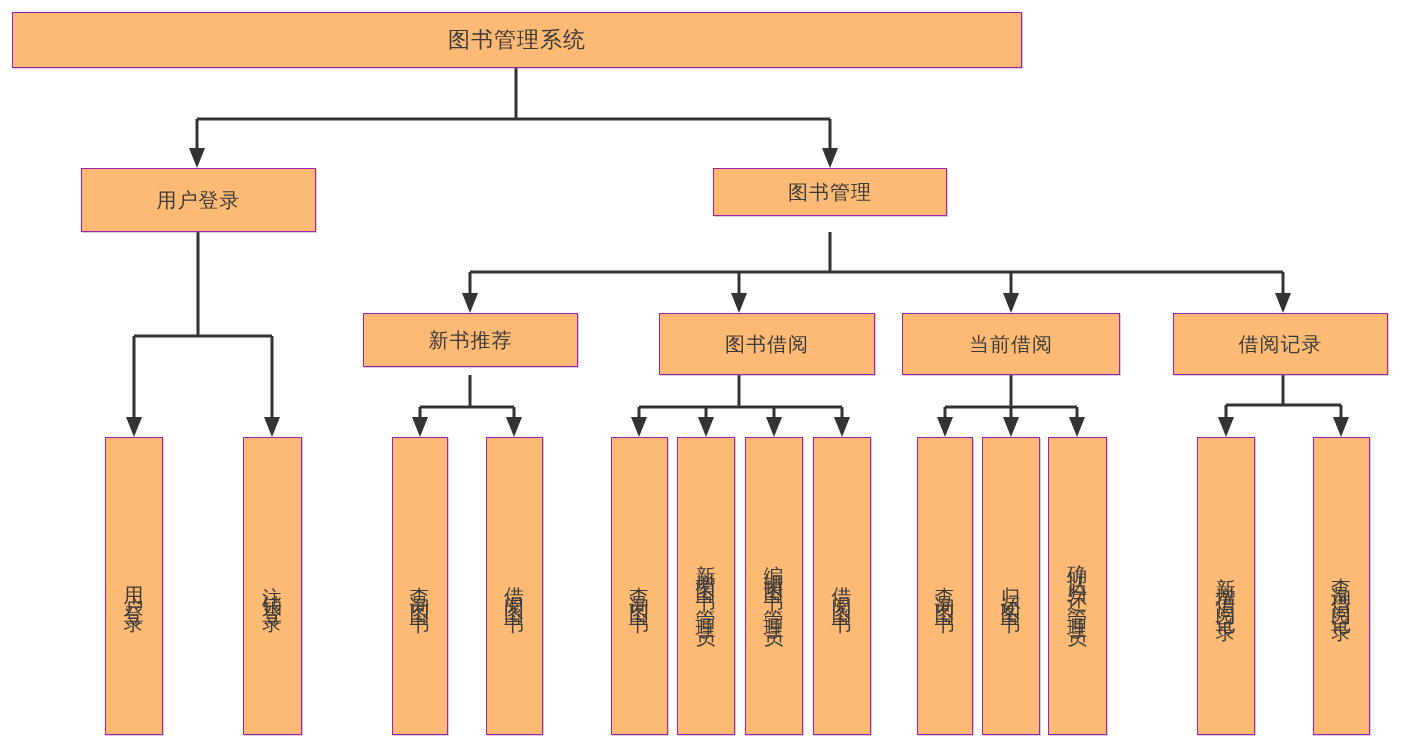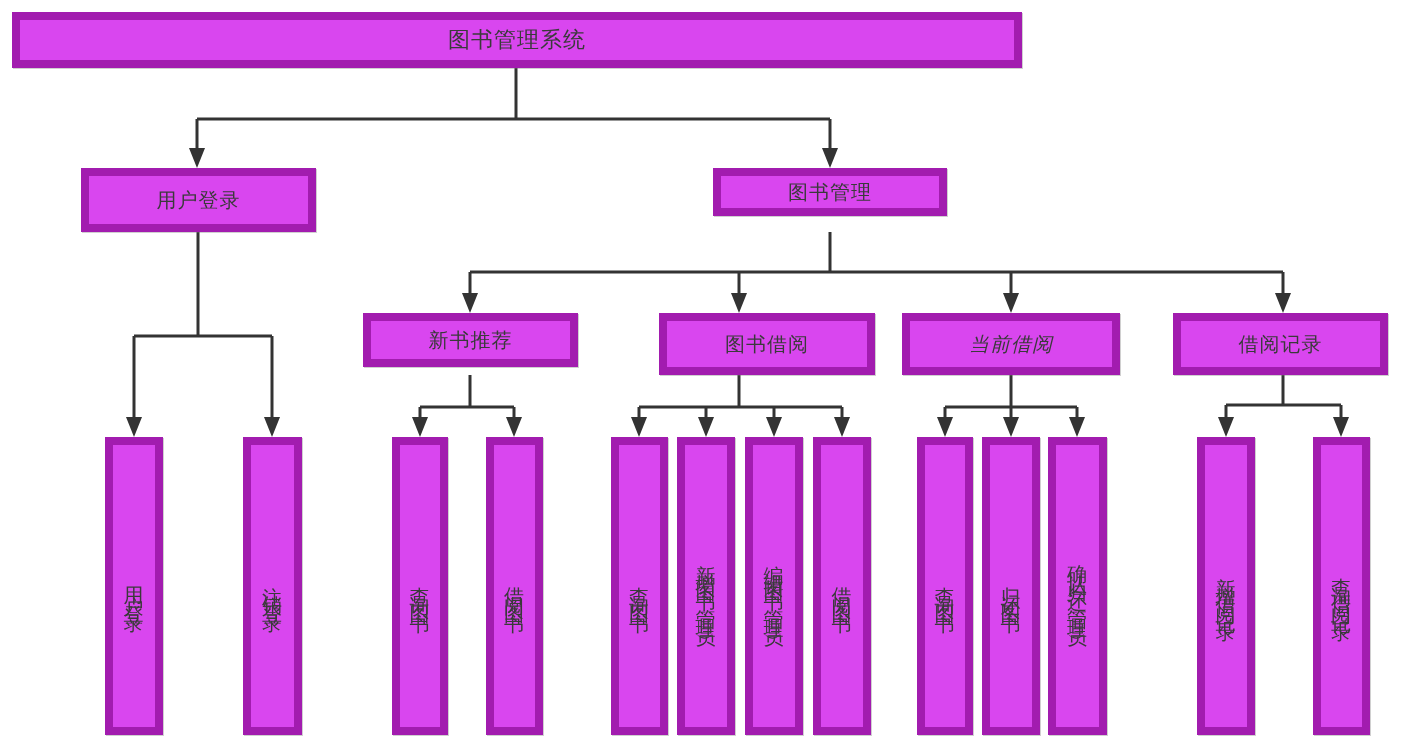--- a/index.html
+++ b/index.html
@@ -12,22 +12,22 @@
     overflow: hidden;
   }
   .wires {
     position: absolute;
     left: 0; top: 0;
     width: 1405px; height: 747px;
   }
   .node {
     position: absolute;
     box-sizing: border-box;
-    border: 8px solid #a21caf;
-    background: #d946ef;
+    border: 1px solid #a21caf;
+    background: #fdba74;
     color: #3a3a3a;
     display: flex;
     align-items: center;
     justify-content: center;
     box-shadow: 1px 1px 0 rgba(120,120,120,0.35);
   }
   .node.horizontal {
     font-size: 20px;
     letter-spacing: 1px;
     white-space: nowrap;
@@ -112,21 +112,21 @@
       <polygon points="1069,417 1085,417 1077,437" fill="#333333"></polygon>
       <polygon points="1218,417 1234,417 1226,437" fill="#333333"></polygon>
       <polygon points="1333,417 1349,417 1341,437" fill="#333333"></polygon>
     </svg>
   <div id="nodes-layer">
       <div class="node horizontal root" style="left: 12px; top: 12px; width: 1010px; height: 56px;">图书管理系统</div>
       <div class="node horizontal" style="left: 81px; top: 168px; width: 235px; height: 64px;">用户登录</div>
       <div class="node horizontal" style="left: 713px; top: 168px; width: 234px; height: 48px;">图书管理</div>
       <div class="node horizontal" style="left: 363px; top: 313px; width: 215px; height: 54px; text-align: right;">新书推荐</div>
       <div class="node horizontal" style="left: 631px; top: 313px; width: 216px; height: 62px; margin-left: 28px;">图书借阅</div>
-      <div class="node horizontal" style="left: 902px; top: 313px; width: 218px; height: 62px; font-style: italic;">当前借阅</div>
+      <div class="node horizontal" style="left: 902px; top: 313px; width: 218px; height: 62px;">当前借阅</div>
       <div class="node horizontal" style="left: 1173px; top: 313px; width: 215px; height: 62px;">借阅记录</div>
       <div class="node vertical" style="left: 105px; top: 437px; width: 58px; height: 298px;">用户登录</div>
       <div class="node vertical" style="left: 243px; top: 437px; width: 59px; height: 298px;">注销登录</div>
       <div class="node vertical" style="left: 392px; top: 437px; width: 56px; height: 298px;">查询图书</div>
       <div class="node vertical" style="left: 486px; top: 437px; width: 57px; height: 298px;">借阅图书</div>
       <div class="node vertical" style="left: 611px; top: 437px; width: 57px; height: 298px;">查询图书</div>
       <div class="node vertical" style="left: 677px; top: 437px; width: 58px; height: 298px;">新增图书（管理员）</div>
       <div class="node vertical" style="left: 745px; top: 437px; width: 58px; height: 298px;">编辑图书（管理员）</div>
       <div class="node vertical" style="left: 813px; top: 437px; width: 58px; height: 298px;">借阅图书</div>
       <div class="node vertical" style="left: 917px; top: 437px; width: 56px; height: 298px;">查询图书</div>

